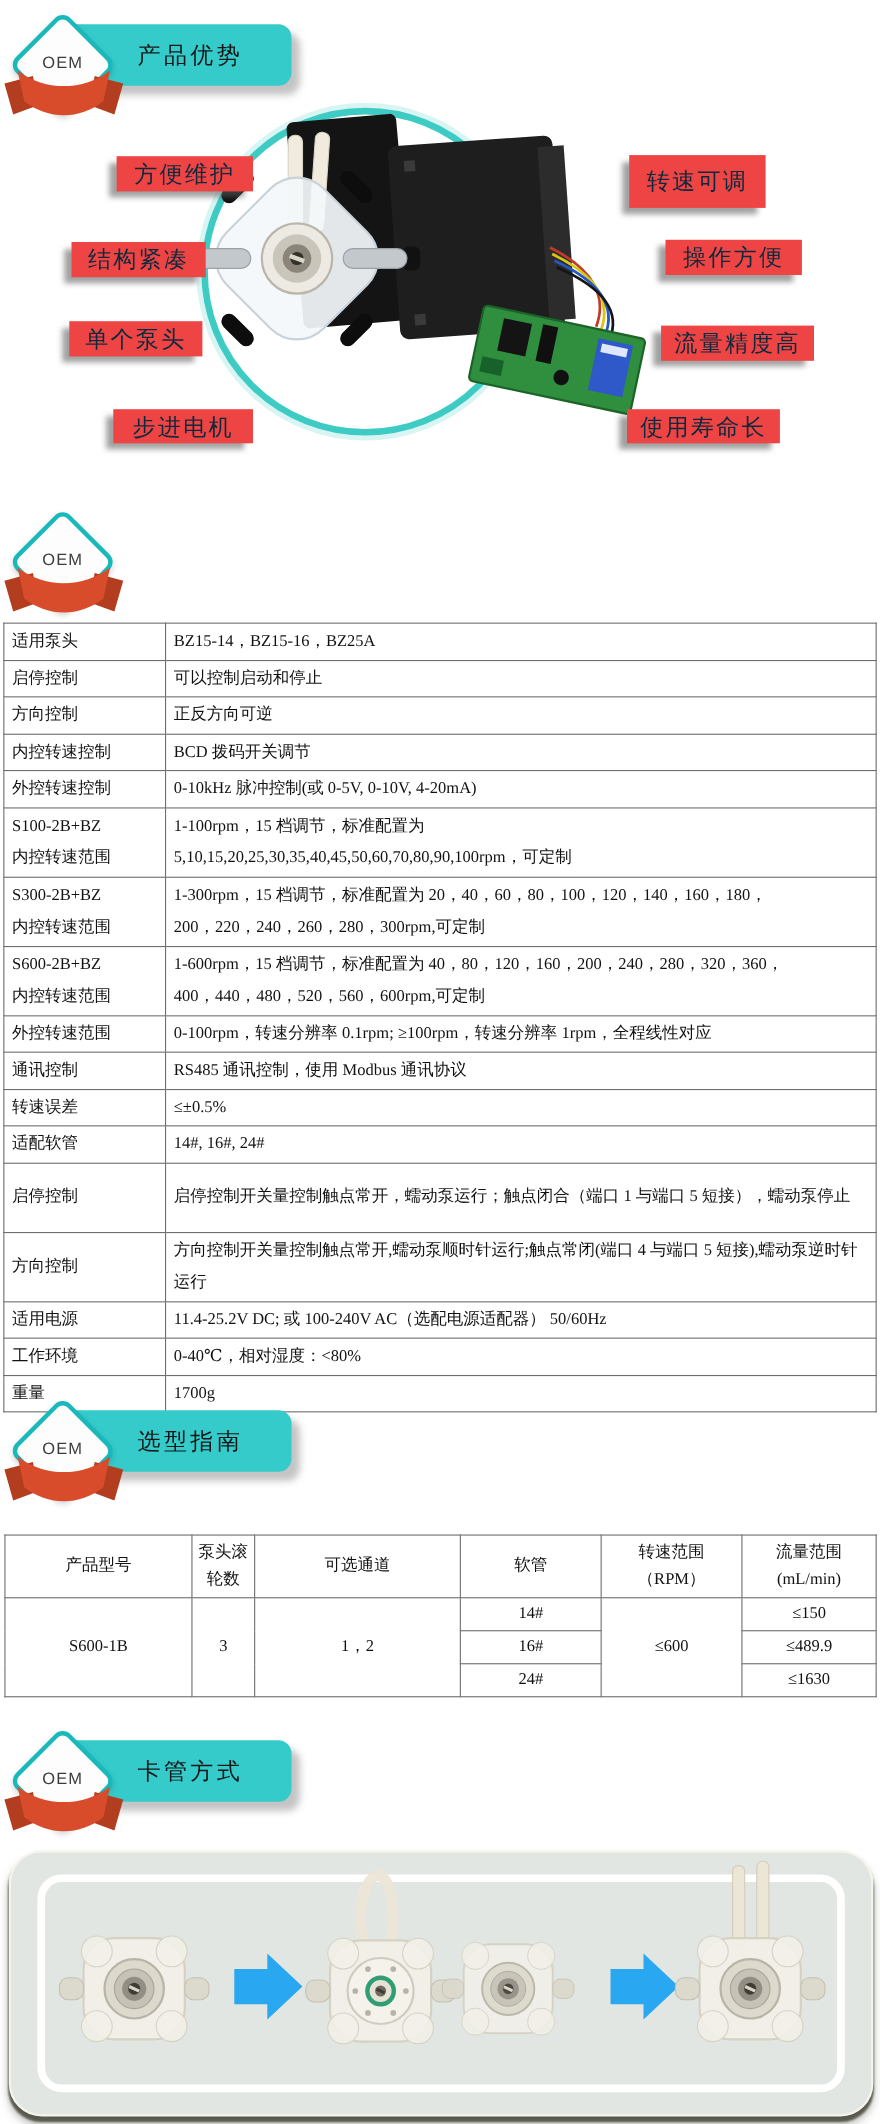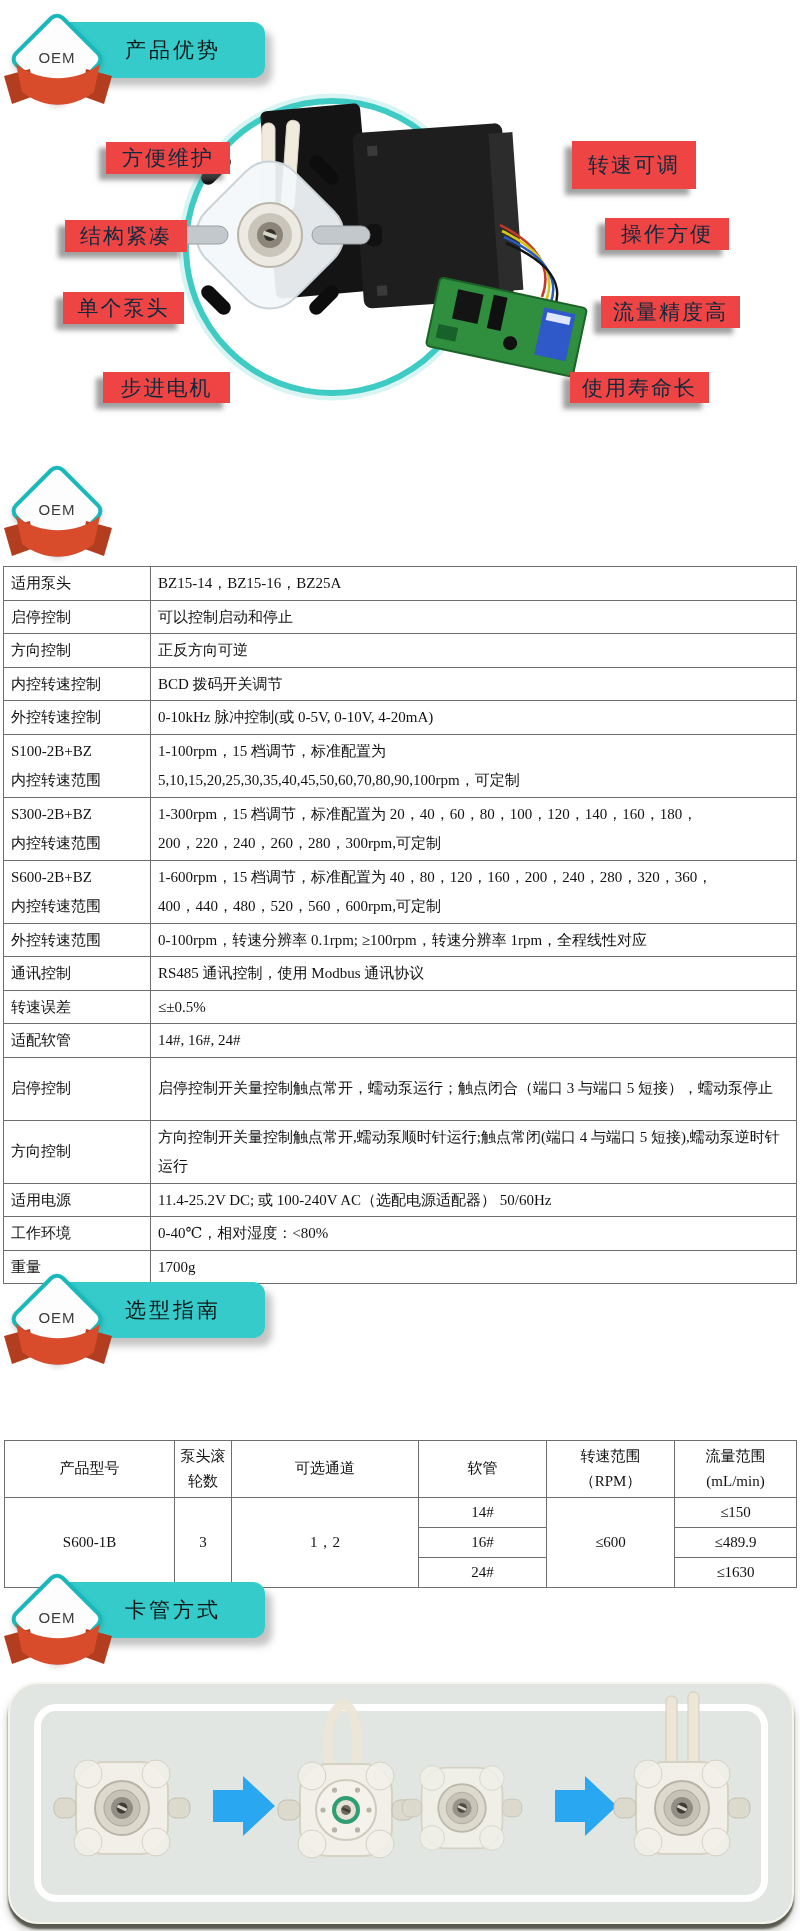--- a/index.html
+++ b/index.html
@@ -30,21 +30,21 @@
              table-layout:fixed;font-family:"Liberation Serif","DejaVu Serif",serif;
              font-size:15px;color:#111;border-radius:23px;}
   table.spec td{border:1px solid #6e6e6e;padding:2px 7px;vertical-align:middle;
                 white-space:pre-line;line-height:1.9;}
   table.spec td.k{width:132px;}
   tr.s{height:32px;} tr.d{height:63px;}
 
   
   table.sel{position:absolute;left:4px;top:1395px;width:792px;border-collapse:collapse;
             table-layout:fixed;font-family:"Liberation Serif","DejaVu Serif",serif;
-            font-size:15px;color:#111;text-align:center;margin-top:45px;}
+            font-size:15px;color:#111;text-align:center;}
   table.sel th,table.sel td{border:1px solid #6e6e6e;font-weight:normal;
             white-space:pre-line;line-height:1.7;vertical-align:middle;}
   table.sel thead tr{height:57px;}
   table.sel tbody tr{height:30px;}
 
   
   .panel{position:absolute;left:8px;top:1682px;width:782px;height:238px;background:#e2e6e2;
          border-radius:30px;border:2px solid #f4f6ee;
          box-shadow:0 5px 2px rgba(52,52,40,.75),0 8px 8px rgba(80,80,70,.35);}
   .panel-inner{position:absolute;left:24px;top:20px;right:24px;bottom:20px;
@@ -199,21 +199,21 @@
       <tr class="s">
         <td class="k">转速误差</td>
         <td>≤±0.5%</td>
         </tr>
       <tr class="s">
         <td class="k">适配软管</td>
         <td>14#, 16#, 24#</td>
         </tr>
       <tr class="d">
         <td class="k">启停控制</td>
-        <td>启停控制开关量控制触点常开，蠕动泵运行；触点闭合（端口 3 与端口 5 短接），蠕动泵停止</td>
+        <td>启停控制开关量控制触点常开，蠕动泵运行；触点闭合（端口 1 与端口 5 短接），蠕动泵停止</td>
         </tr>
       <tr class="d">
         <td class="k">方向控制</td>
         <td>方向控制开关量控制触点常开,蠕动泵顺时针运行;触点常闭(端口 4 与端口 5 短接),蠕动泵逆时针运行</td>
         </tr>
       <tr class="s">
         <td class="k">适用电源</td>
         <td>11.4-25.2V DC; 或 100-240V AC（选配电源适配器）  50/60Hz</td>
         </tr>
       <tr class="s">

